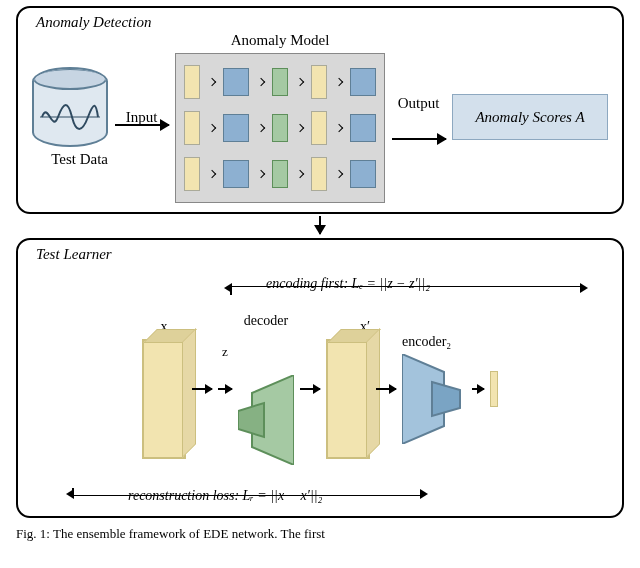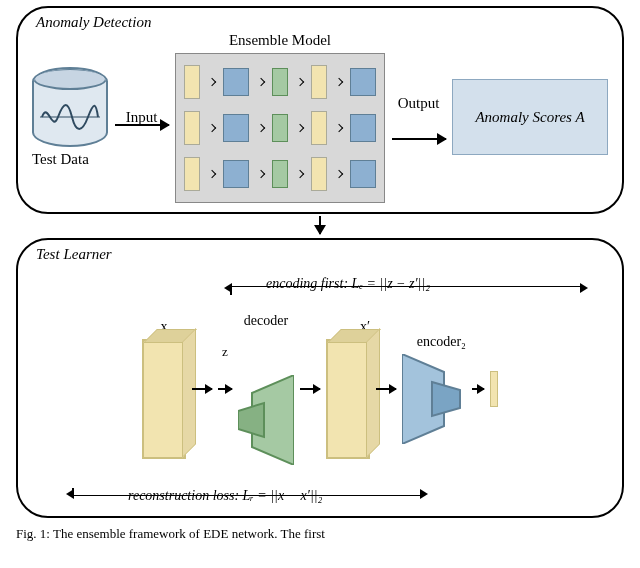--- a/index.html
+++ b/index.html
@@ -1,37 +1,37 @@
 <!DOCTYPE html>
 <html><head>
 <meta charset="utf-8">
 <style>
   * { box-sizing: border-box; margin: 0; padding: 0; }
   body { width: 640px; height: 568px; font-family: Georgia, 'Times New Roman', serif; background: #fff; color: #000; }
-  .panel { border: 2px solid #000; border-radius: 32px; margin: 6px 16px; padding: 8px 14px; position: relative; }
+  .panel { border: 2px solid #000; border-radius: 14px; margin: 6px 16px; padding: 8px 14px; position: relative; }
   .panel-title { font-style: italic; font-size: 15px; position: absolute; top: 6px; left: 18px; }
   .top-panel { height: 208px; }
   .bottom-panel { height: 280px; }
   .top-row { display: flex; align-items: center; justify-content: space-between; height: 100%; padding-top: 14px; }
   .cylinder { width: 76px; height: 80px; border: 2px solid #5f7f96; border-radius: 50%/18%; background: #dfe8f0; position: relative; overflow: hidden; }
   .cylinder-top { position: absolute; top: -1px; left: -1px; right: -1px; height: 22px; background: #c7d5e3; border: 2px solid #5f7f96; border-radius: 50%; }
   .wave { position: absolute; top: 30px; left: 6px; right: 6px; bottom: 12px; }
   .test-label { text-align: center; font-size: 15px; margin-top: 4px; }
   .arrow-label { font-size: 15px; text-align: center; margin-bottom: -2px; }
   .arrow-h { width: 54px; height: 2px; background: #000; position: relative; margin: 0 2px; }
   .arrow-h::after { content: ""; position: absolute; right: -1px; top: -5px; border-left: 10px solid #000; border-top: 6px solid transparent; border-bottom: 6px solid transparent; }
   .ensemble-box { width: 210px; height: 150px; background: #d8d8d8; border: 1px solid #888; position: relative; }
   .ensemble-label { text-align: center; font-size: 15px; margin-bottom: 4px; }
   .ensemble-inner { position: absolute; inset: 8px; display: flex; flex-direction: column; justify-content: space-between; }
   .ensemble-row { display: flex; align-items: center; justify-content: space-between; height: 40px; }
   .mini-block { width: 16px; height: 34px; background: #f2e4b0; border: 1px solid #aa9; }
   .mini-blue { width: 26px; height: 28px; background: #8db0d1; border: 1px solid #5f7f96; }
   .mini-green { width: 16px; height: 28px; background: #a5c9a3; border: 1px solid #5d8f5a; }
   .mini-arrow { width: 6px; height: 6px; border-right: 1px solid #000; border-top: 1px solid #000; transform: rotate(45deg); margin: 0 -2px; }
-  .scores-box { width: 156px; height: 76px; background: #d3e0ec; border: 1px solid #8da8c0; display: flex; align-items: center; justify-content: center; font-style: italic; font-size: 15px; text-align: center; }
+  .scores-box { width: 156px; height: 46px; background: #d3e0ec; border: 1px solid #8da8c0; display: flex; align-items: center; justify-content: center; font-style: italic; font-size: 15px; text-align: center; }
   .connector-v { width: 2px; height: 18px; background: #000; margin: -4px auto -2px; position: relative; }
   .connector-v::after { content: ""; position: absolute; bottom: -1px; left: -5px; border-top: 10px solid #000; border-left: 6px solid transparent; border-right: 6px solid transparent; }
   .bl-row { display: flex; align-items: center; justify-content: center; height: 100%; padding-top: 22px; gap: 6px; position: relative; }
   .block-yellow { width: 44px; height: 120px; background: #f2e4b0; border: 2px solid #ccbf7f; position: relative; }
   .block-yellow::before { content:""; position:absolute; top:-12px; left:6px; right:-6px; height:12px; background:#ded19a; transform:skewX(-45deg); border:1px solid #ccbf7f;}
   .block-yellow::after { content:""; position:absolute; top:-6px; right:-12px; bottom:6px; width:12px; background:#e6d8a6; transform:skewY(-45deg); border:1px solid #ccbf7f;}
   .encoder-shape { width: 64px; height: 90px; position: relative; }
   .encoder-shape svg { position:absolute; inset:0; }
   .decoder-shape { width: 56px; height: 90px; position: relative; }
   .z-label { font-size: 13px; position: absolute; }
@@ -43,38 +43,38 @@
   .bracket::before, .bracket::after { content:""; position:absolute; width:1.5px; height:8px; background:#000; }
   .caption { font-size: 13px; margin: 8px 16px 0; }
 </style>
 </head>
 <body>
 
 <div class="panel top-panel">
   <div class="panel-title">Anomaly Detection</div>
   <div class="top-row">
 
-    <div style="display:flex;flex-direction:column;align-items:flex-start;">
+    <div style="display:flex;flex-direction:column;align-items:flex-end;">
       <div class="cylinder">
         <div class="cylinder-top"></div>
         <svg class="wave" viewBox="0 0 60 36">
           <path d="M2 18 C 8 2, 12 34, 18 18 S 28 2, 32 18 S 42 34, 48 18 S 56 4, 58 18" stroke="#2f4a60" stroke-width="2" fill="none"></path>
           <line x1="0" y1="18" x2="60" y2="18" stroke="#2f4a60" stroke-width="1"></line>
         </svg>
       </div>
       <div class="test-label">Test Data</div>
     </div>
 
     <div style="display:flex;flex-direction:column;align-items:center;">
       <div class="arrow-label">Input</div>
       <div class="arrow-h"></div>
     </div>
 
     <div style="display:flex;flex-direction:column;align-items:center;">
-      <div class="ensemble-label">Ensemble Model</div>
+      <div class="ensemble-label">Anomaly Model</div>
       <div class="ensemble-box">
         <div class="ensemble-inner">
           <div class="ensemble-row">
             <span class="mini-block"></span>
               <span class="mini-arrow"></span>
             <span class="mini-blue"></span>
               <span class="mini-arrow"></span>
             <span class="mini-green"></span>
               <span class="mini-arrow"></span>
             <span class="mini-block"></span>
@@ -156,21 +156,21 @@
 
     <div class="small-arrow"></div>
 
     <div style="display:flex;flex-direction:column;align-items:center;">
       <div class="block-label" style="text-align:right;width:44px;">x′</div>
       <div class="block-yellow"></div>
     </div>
 
     <div class="small-arrow"></div>
 
-    <div style="display:flex;flex-direction:column;align-items:flex-end;">
+    <div style="display:flex;flex-direction:column;align-items:flex-start;">
       <div class="block-label">encoder₂</div>
       <div class="encoder-shape">
         <svg viewBox="0 0 64 90">
             <polygon points="0,0 42,18 42,72 0,90" fill="#a3c3dc" stroke="#5f7f96" stroke-width="2"></polygon>
             <polygon points="30,28 58,36 58,54 30,62" fill="#7aa4c4" stroke="#5f7f96" stroke-width="2"></polygon>
           </svg>
       </div>
     </div>
 
     <div class="small-arrow" style="width:12px;"></div>

